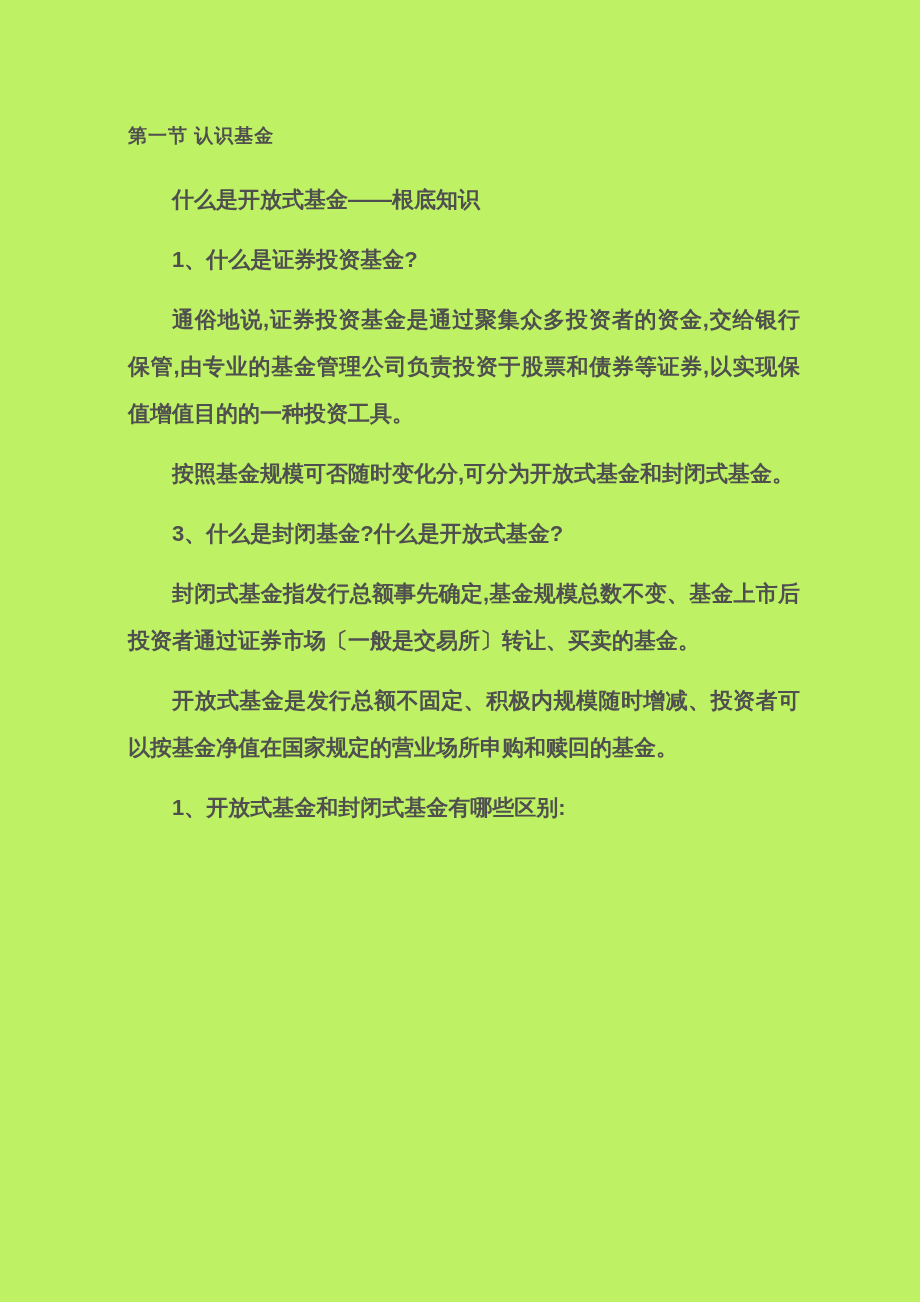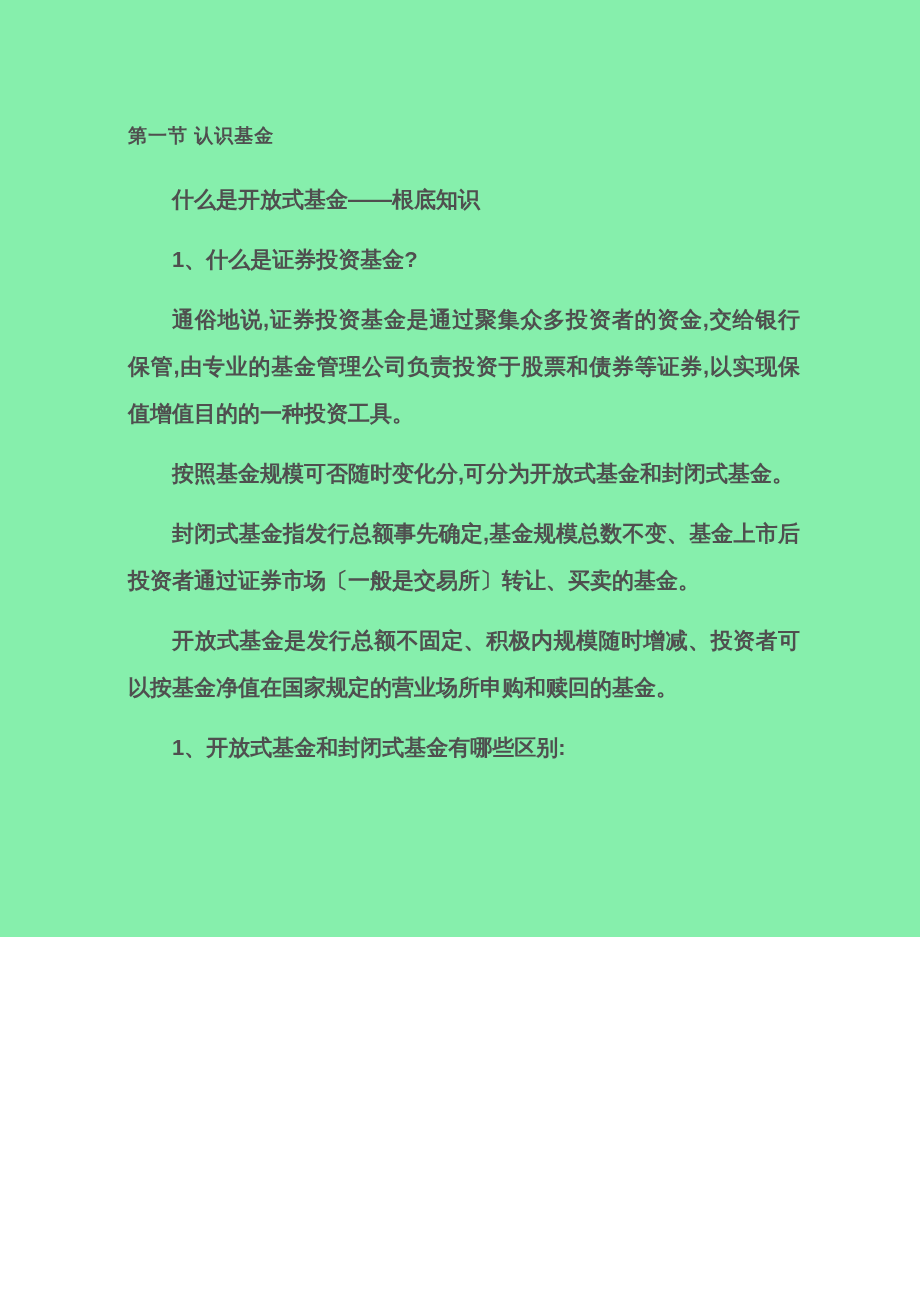--- a/index.html
+++ b/index.html
@@ -3,22 +3,22 @@
 <meta charset="utf-8">
 <style>
   html, body {
     margin: 0;
     padding: 0;
     background: #ffffff;
   }
   .page {
     position: relative;
     width: 920px;
-    height: 937px;
-    background: #86efac;
+    height: 1302px;
+    background: #bef264;
     overflow: hidden;
     font-family: "Liberation Sans", sans-serif;
     color: #4f4f4f;
   }
   .text-block {
     position: absolute;
     left: 128px;
     top: 122px;
     width: 672px;
   }
@@ -52,20 +52,21 @@
     <p class="para">什么是开放式基金——根底知识</p>
 
     <p class="para">1、什么是证券投资基金?</p>
 
     <p class="para">通俗地说,证券投资基金是通过聚集众多投资者的资金,交给银行保管,由专业的基金管理公司负责投资于股票和债券等证券,以实现保值增值目的的一种投资工具。</p>
 
 
     <p class="para">按照基金规模可否随时变化分,可分为开放式基金和封闭式基金。</p>
 
 
+    <p class="para">3、什么是封闭基金?什么是开放式基金?</p>
 
     <p class="para">封闭式基金指发行总额事先确定,基金规模总数不变、基金上市后投资者通过证券市场〔一般是交易所〕转让、买卖的基金。</p>
 
     <p class="para">开放式基金是发行总额不固定、积极内规模随时增减、投资者可以按基金净值在国家规定的营业场所申购和赎回的基金。</p>
 
     <p class="para">1、开放式基金和封闭式基金有哪些区别:</p>
 
   </div>
 </div>
 

